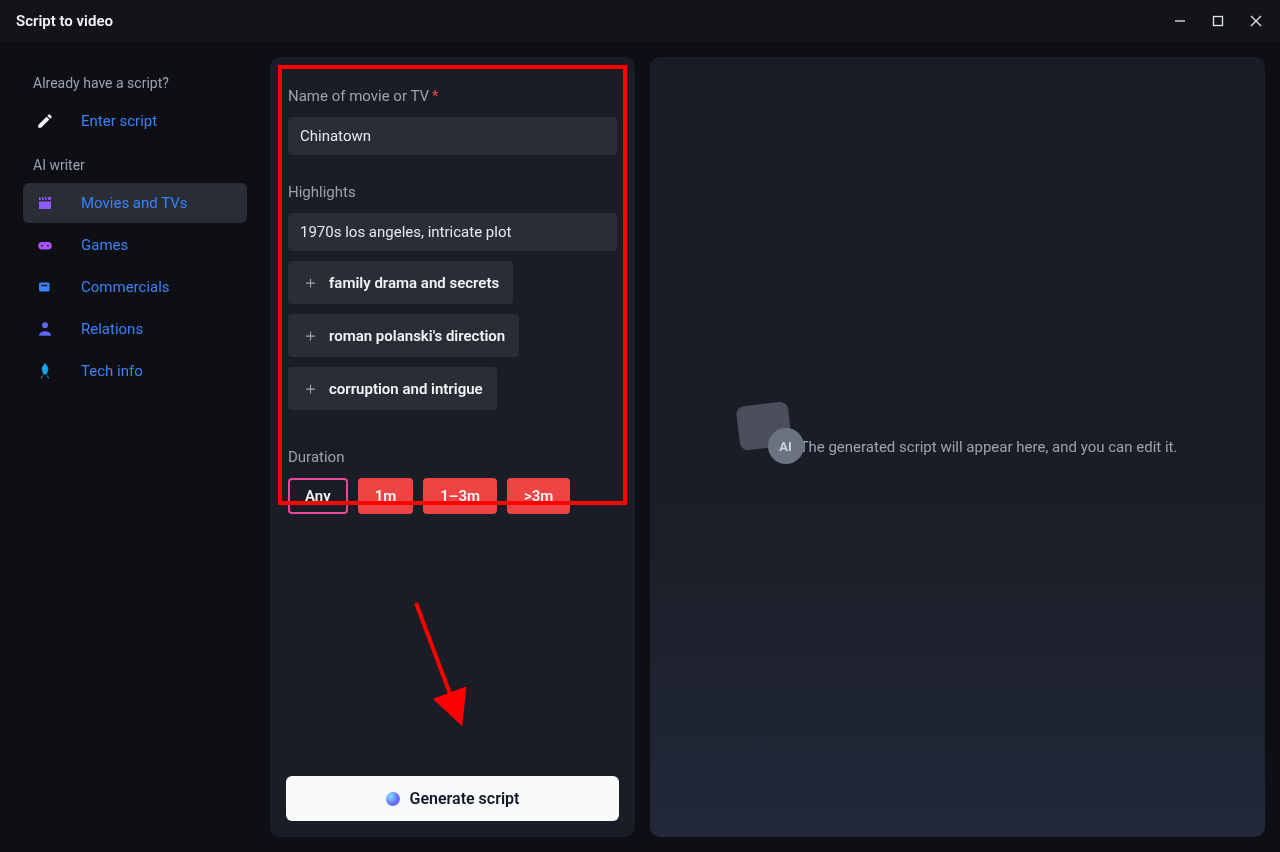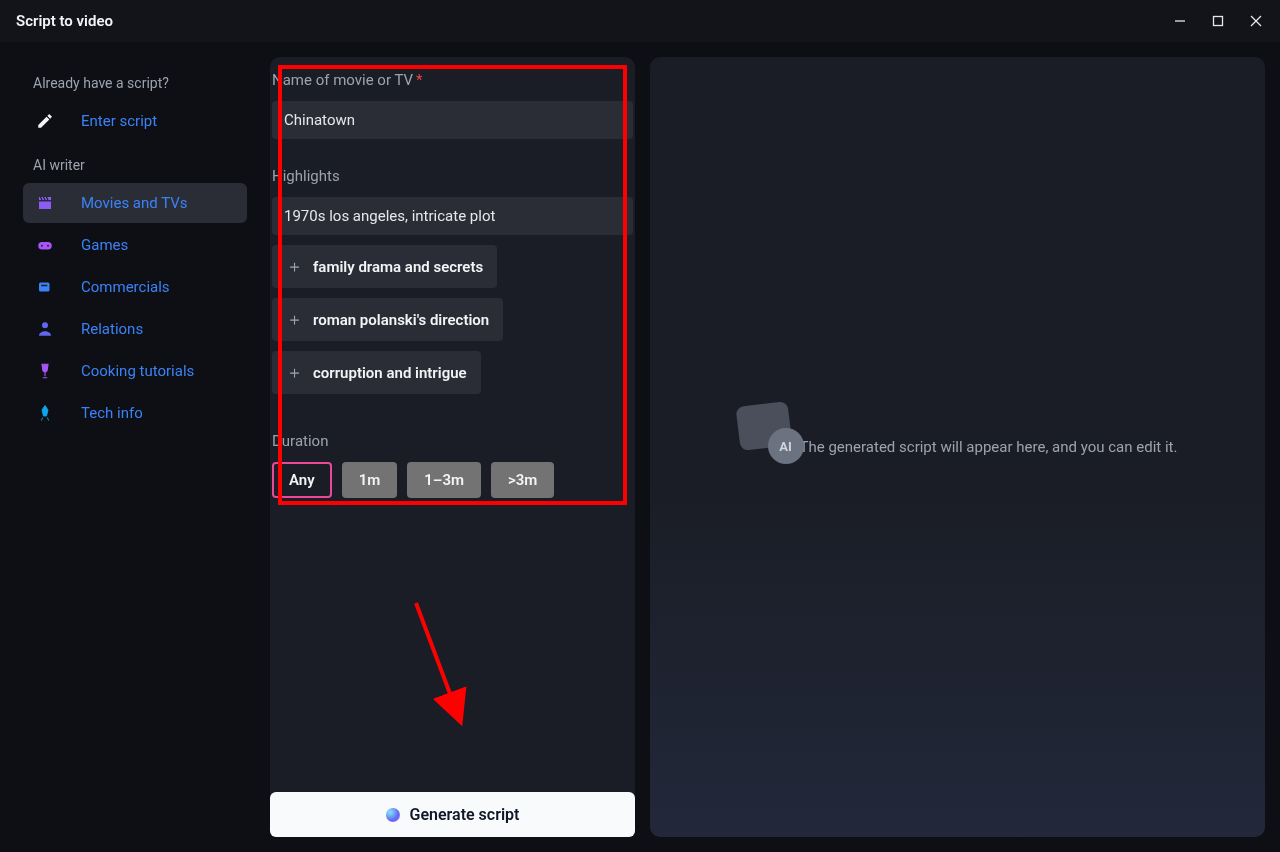--- a/index.html
+++ b/index.html
@@ -79,20 +79,21 @@
       align-items: center;
       justify-content: center;
     }
     .sidebar-section-gap {
       margin-top: 16px;
     }
     .form-panel {
       width: 365px;
       background: #1a1d25;
       border-radius: 10px;
+      padding: 16px;
       display: flex;
       flex-direction: column;
       position: relative;
     }
     .form-highlight {
       border: 4px solid #ff0000;
       position: absolute;
       top: 8px;
       left: 8px;
       right: 8px;
@@ -145,21 +146,21 @@
     .tag .plus {
       color: #9ca3af;
       font-weight: 400;
       font-size: 17px;
     }
     .duration-row {
       display: flex;
       gap: 10px;
     }
     .duration-btn {
-      background: #737373;
+      background: #ef4444;
       border: none;
       border-radius: 4px;
       padding: 9px 17px;
       color: #f3f4f6;
       font-size: 15px;
       font-weight: 600;
       cursor: pointer;
     }
     .duration-btn.selected {
       background: #1a1d25;
@@ -315,28 +316,20 @@
       <span class="icon">
         <svg width="18" height="18" viewBox="0 0 24 24" fill="#6366f1">
             <circle cx="12" cy="7" r="4"></circle>
             <path d="M4 21c0-4 4-6 8-6s8 2 8 6"></path>
           </svg>
       </span>
       <span>Relations</span>
     </div>
     <div class="sidebar-item">
       <span class="icon">
-        <svg width="18" height="18" viewBox="0 0 24 24" fill="#a855f7">
-            <path d="M8 3h8l-1 7a3 3 0 0 1-6 0L8 3zm4 10v6m-3 2h6" stroke="#a855f7" stroke-width="1.5" fill="#a855f7"></path>
-          </svg>
-      </span>
-      <span>Cooking tutorials</span>
-    </div>
-    <div class="sidebar-item">
-      <span class="icon">
         <svg width="18" height="18" viewBox="0 0 24 24" fill="#0ea5e9">
             <path d="M12 2l4 6-2 8h-4l-2-8 4-6zm-3 16l-2 4m8-4l2 4" stroke="#0ea5e9" stroke-width="1.2"></path>
           </svg>
       </span>
       <span>Tech info</span>
     </div>
   </div>
 
   <div class="form-panel">
     <div class="form-highlight"></div>

